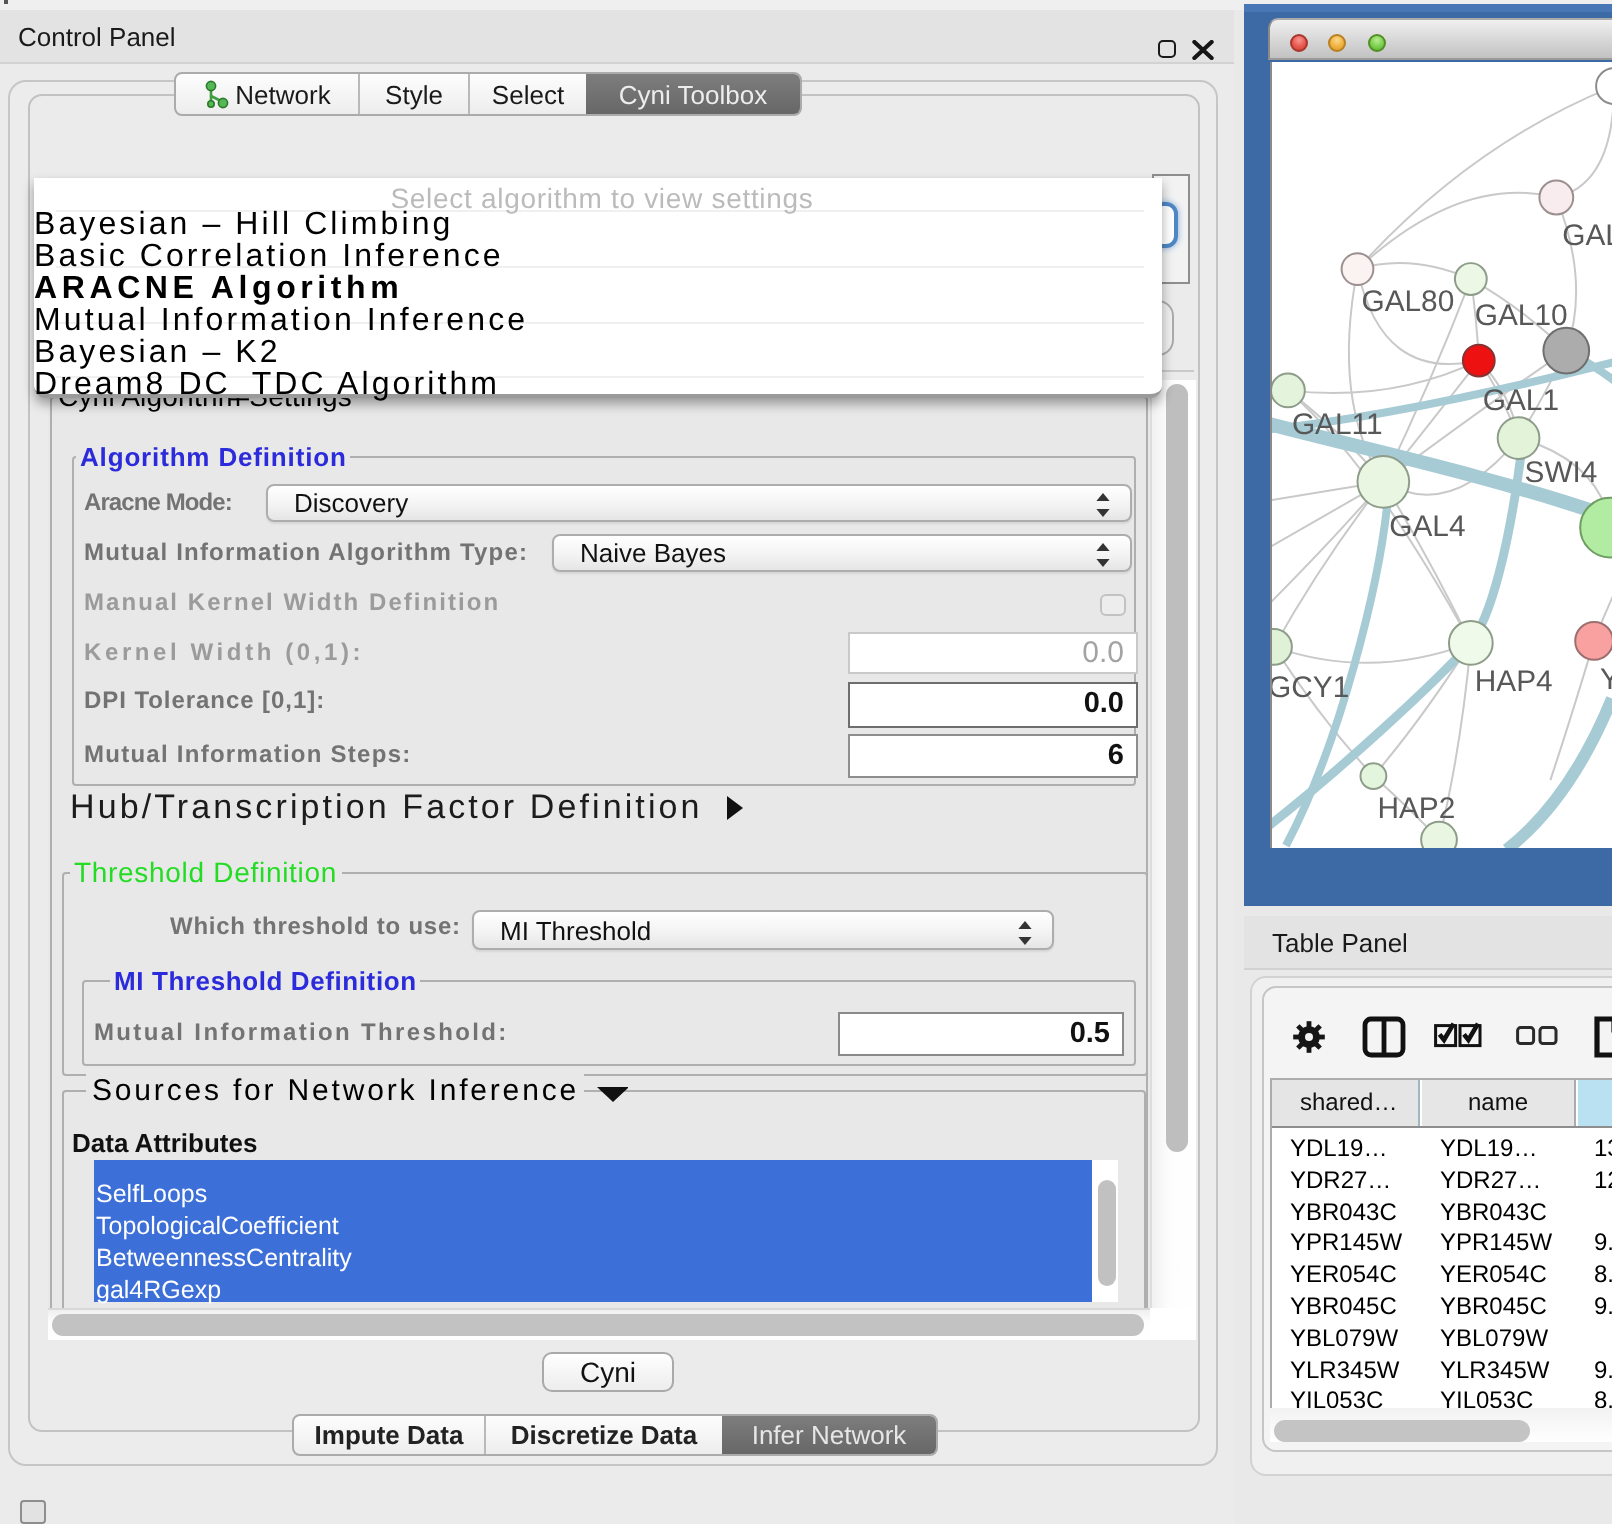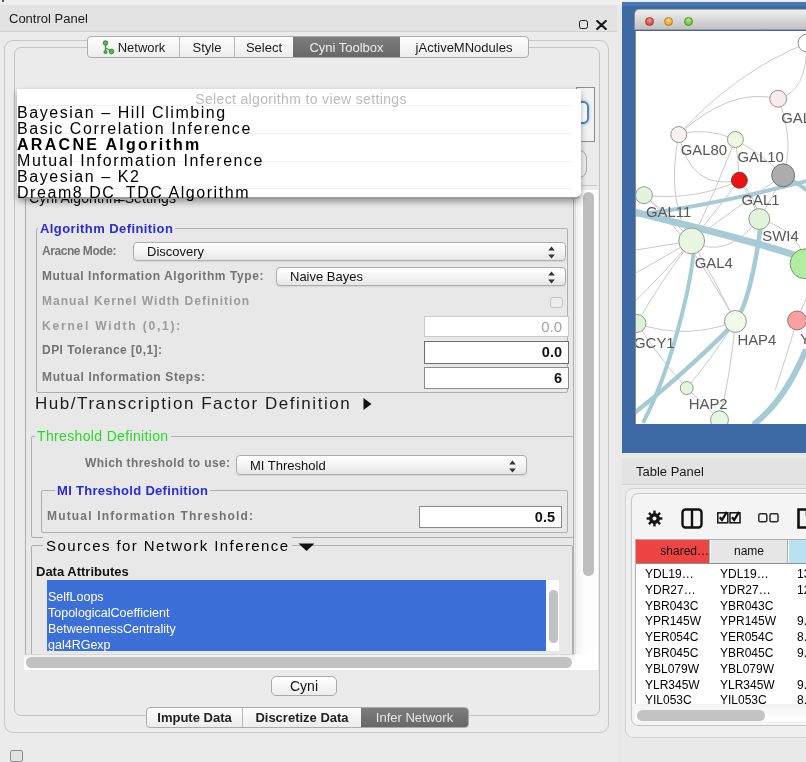--- a/index.html
+++ b/index.html
@@ -38,21 +38,20 @@
     <svg width="13" height="15" viewBox="0 0 13 15" style="margin-right:3px;">
       <line x1="3.5" y1="3.5" x2="3.5" y2="12" stroke="#3f9e3f" stroke-width="1.3"></line>
       <line x1="3.5" y1="8" x2="9.5" y2="11" stroke="#3f9e3f" stroke-width="1.3"></line>
       <circle cx="3.5" cy="3" r="2.3" fill="#55b855" stroke="#2c7a2c" stroke-width="0.8"></circle>
       <circle cx="9.5" cy="11.5" r="2.3" fill="#55b855" stroke="#2c7a2c" stroke-width="0.8"></circle>
       <circle cx="3.5" cy="12" r="1.6" fill="#55b855" stroke="#2c7a2c" stroke-width="0.8"></circle>
     </svg>Network</div>
   <div style="width:55px;line-height:21px;border-right:1px solid #B9B9B9;text-align:center;">Style</div>
   <div style="width:58px;line-height:21px;text-align:center;">Select</div>
   <div style="width:107px;line-height:21px;text-align:center;background:linear-gradient(#7d7d7d,#676767);color:#EDEDED;">Cyni Toolbox</div>
-  <div style="width:128px;line-height:21px;text-align:center;">jActiveMNodules</div>
 </div>
 
 <div class="abs" id="scrollview" style="left:24px;top:190px;width:574px;height:480px;border:1px solid #A3A3A3;background:#E8E8E8;"></div>
 
 <div class="abs" style="left:24px;top:190px;width:574px;height:480px;overflow:hidden;">
  <div class="abs" style="left:0;top:0;width:556px;height:465px;background:#E8E8E8;text-decoration:underline;">
 
   <div class="group" style="left:1px;top:8px;width:549px;height:470px;border-radius:2px;">
     <div class="gtitle" style="left:1px;padding:0 2px;font-size:14px;font-weight:normal;letter-spacing:0.1px;top:-9px;line-height:17px;">Cyni Algorithm Settings</div>
   </div>
@@ -270,21 +269,21 @@
   </svg>
   <svg class="abs" style="left:126px;top:19px;" width="21" height="10" viewBox="0 0 21 10">
     <rect x="0.8" y="0.8" width="8" height="8" rx="1.5" fill="none" stroke="#2a2a2a" stroke-width="1.5"></rect>
     <rect x="12" y="0.8" width="8" height="8" rx="1.5" fill="none" stroke="#2a2a2a" stroke-width="1.5"></rect>
   </svg>
   <svg class="abs" style="left:165px;top:14px;" width="18" height="21" viewBox="0 0 18 21">
     <path d="M1.5 1.5 L10 1.5 L10 7 L16.5 7 L16.5 19.5 L1.5 19.5 Z M10 1.5 L16.5 7" fill="none" stroke="#111" stroke-width="2.6"></path>
   </svg>
 
   <div class="abs" style="left:3px;top:45px;width:187px;height:181px;border:1px solid #ADADAD;border-right:none;background:#fff;overflow:hidden;">
-    <div class="abs" style="left:0;top:0;width:74px;height:23px;background:#ef4444;border-right:1px solid #9FB7C0;text-align:right;font-size:12px;line-height:23px;color:#111;text-indent:14px;">shared…</div>
+    <div class="abs" style="left:0;top:0;width:74px;height:23px;background:#e5e5e5;border-right:1px solid #9FB7C0;text-align:left;font-size:12px;line-height:23px;color:#111;text-indent:14px;">shared…</div>
     <div class="abs" style="left:75px;top:0;width:77px;height:23px;background:#E6E6E6;border-right:1px solid #ABABAB;text-align:center;font-size:12px;line-height:23px;color:#111;">name</div>
     <div class="abs" style="left:153px;top:0;width:40px;height:23px;background:#B9E1F1;text-align:center;font-size:12px;line-height:23px;color:#111;">&nbsp;&nbsp;A</div>
     <div class="abs" style="left:0;top:23px;width:187px;height:1px;background:#8E8E8E;"></div>
     <div class="abs" id="rows" style="left:0;top:27px;width:187px;font-size:12px;color:#000;">
         <div style="position:relative;height:15.8px;">
           <span style="position:absolute;left:9px;top:0;">YDL19…</span>
           <span style="position:absolute;left:84px;top:0;">YDL19…</span>
           <span style="position:absolute;left:161px;top:0;">13</span>
         </div>
         <div style="position:relative;height:15.8px;">

